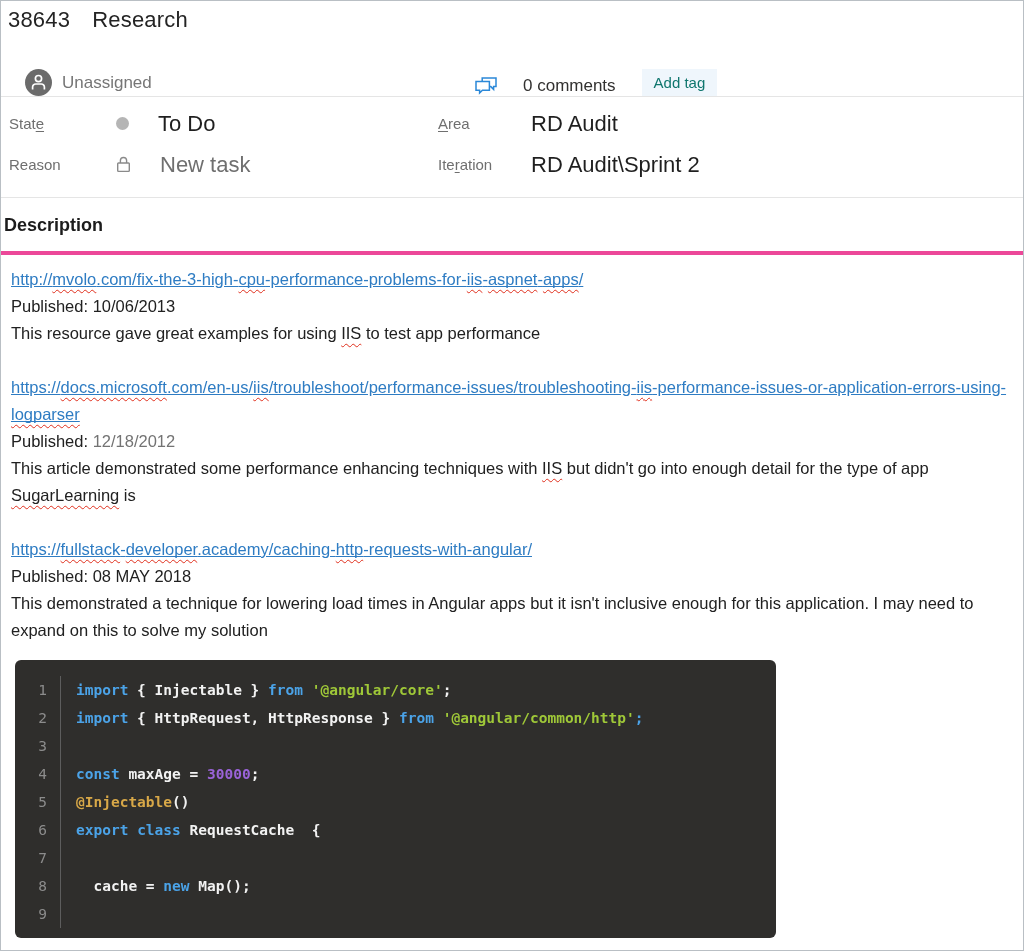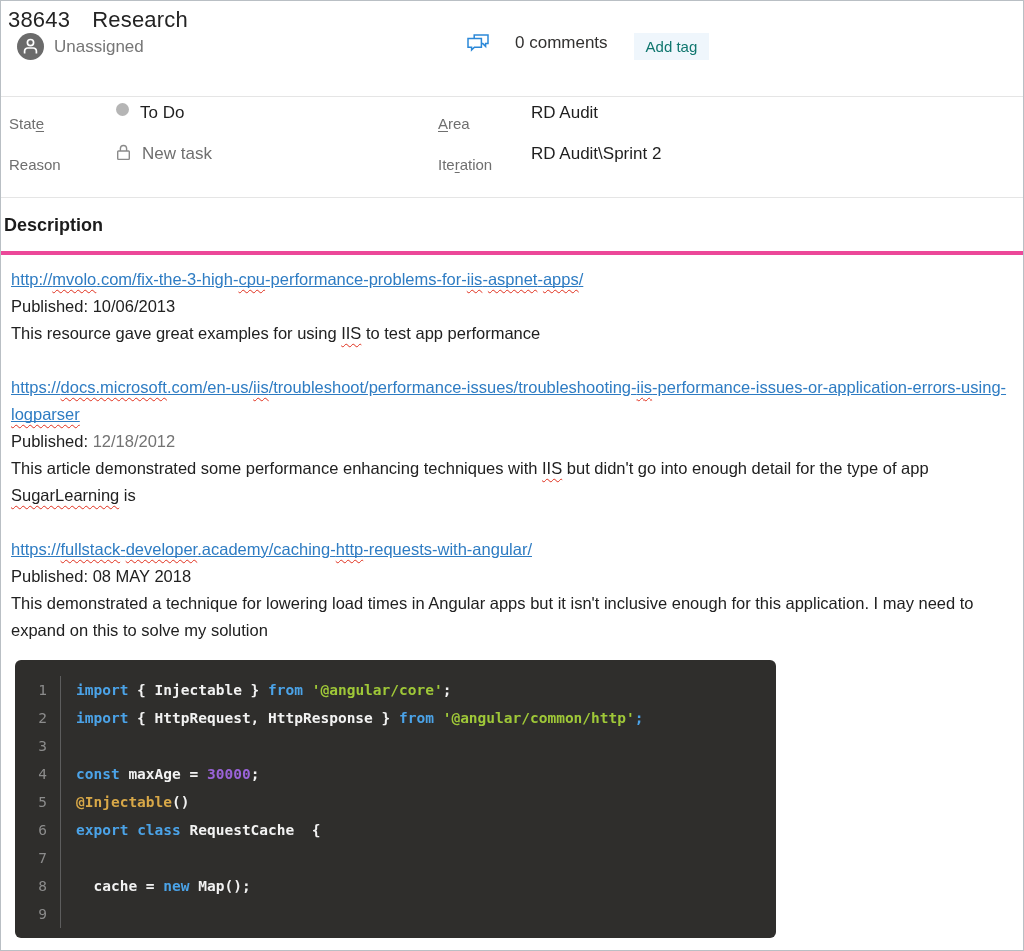--- a/index.html
+++ b/index.html
@@ -22,23 +22,23 @@
     font-size: 22px;
     font-weight: 400;
     color: #242424;
     letter-spacing: 0.2px;
   }
   .wi-id { margin-right: 22px; margin-top: 48px; }
 
   
   .meta-row {
     display: flex;
-    align-items: flex-start;
+    align-items: flex-end;
     height: 63px;
-    padding-left: 16px;
+    padding-left: 24px;
   }
   .assignee { display: flex; align-items: center; gap: 10px; width: 450px; cursor: pointer; }
   .avatar { width: 27px; height: 27px; flex: none; display: flex; }
   .assignee-text { font-size: 17px; color: #767676; }
   .comments { display: flex; align-items: center; gap: 26px; font-size: 17px; color: #323130; cursor: pointer; }
   .add-tag {
     margin-left: 26px;
     background: var(--tag-bg);
     border: none;
     color: #0f766e;
@@ -54,22 +54,22 @@
     border-bottom: 1px solid #e5e5e5;
     padding: 6px 0 12px 8px;
     display: grid;
     grid-template-columns: 107px 322px 93px 1fr;
   }
   .field-label {
     font-size: 15px; color: #6f6f6f;
     height: 41px; display: flex; align-items: center;
   }
   .field-value {
-    font-size: 17px; color: #1f1f1f;
-    height: 41px; display: flex; gap: 11px;
+    font-size: 22px; color: #1f1f1f;
+    height: 41px; display: flex; align-items: center; gap: 29px;
     cursor: pointer;
   }
   .field-value.muted { color: #6f6f6f; cursor: default; }
   .key { text-decoration: underline; text-underline-offset: 2px; }
   .state-dot { width: 13px; height: 13px; border-radius: 50%; background: var(--state-dot); flex: none; }
   .lock { display: flex; flex: none; }
 
   
   .desc-heading {
     font-size: 18px; font-weight: 700; color: #1c1c1c;

